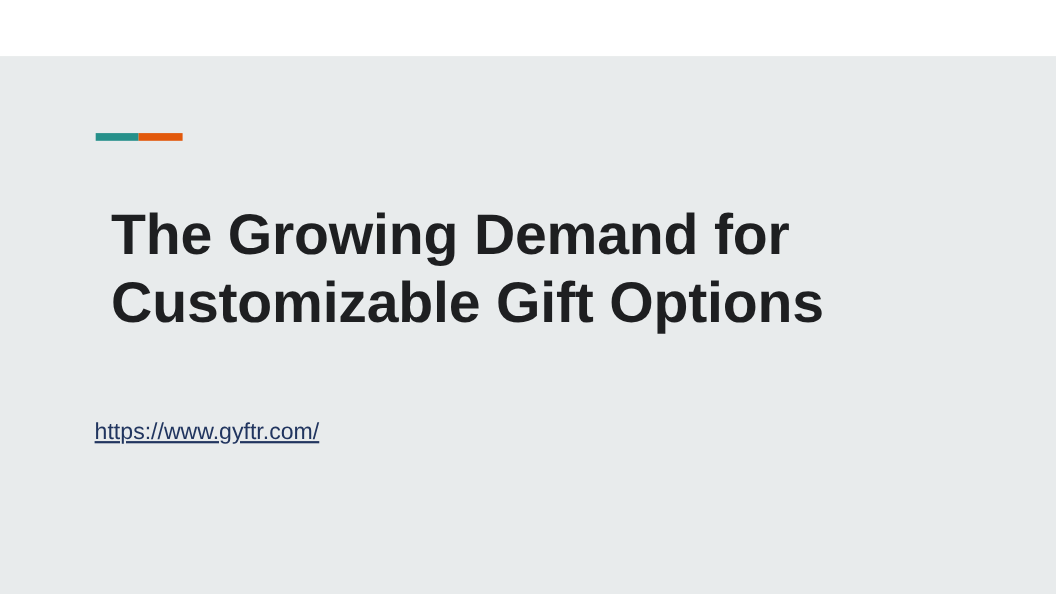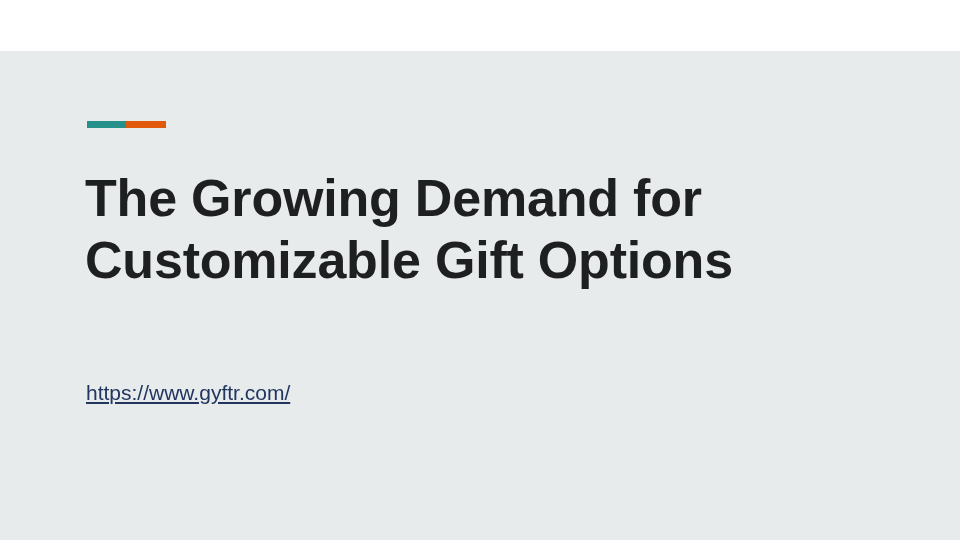--- a/index.html
+++ b/index.html
@@ -64,21 +64,21 @@
     width: 40px;
     background: #e2590c;
   }
 
   
   .slide-title {
     position: absolute;
     left: 85px;
     top: 116px;
     width: 800px;
-    margin: 0;
+    margin: 16px;
     font-size: 52px;
     line-height: 62px;
     font-weight: bold;
     letter-spacing: -0.2px;
     color: #1e1f21;
     white-space: pre-line;
   }
 
   
   .slide-link {

